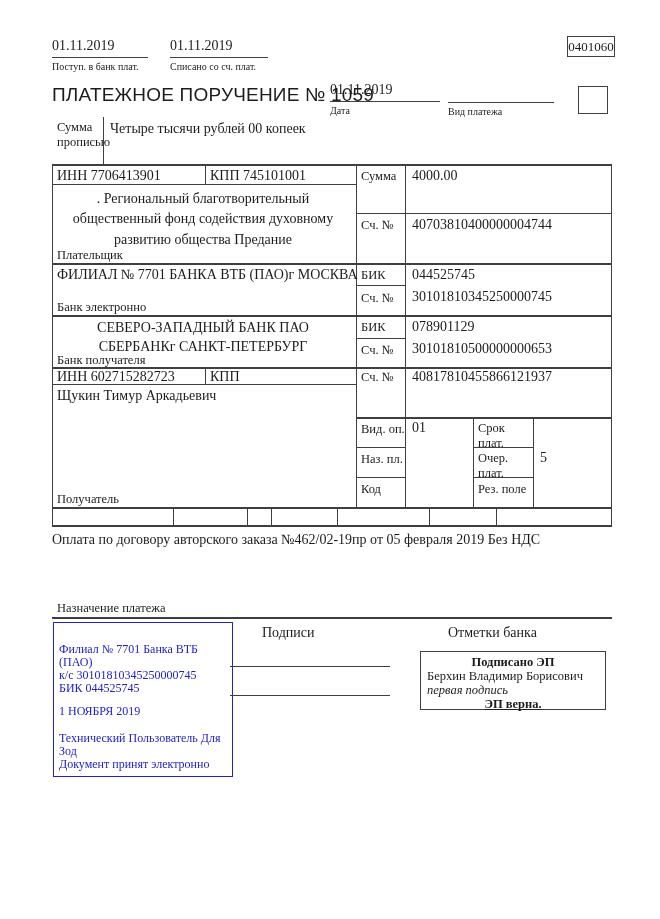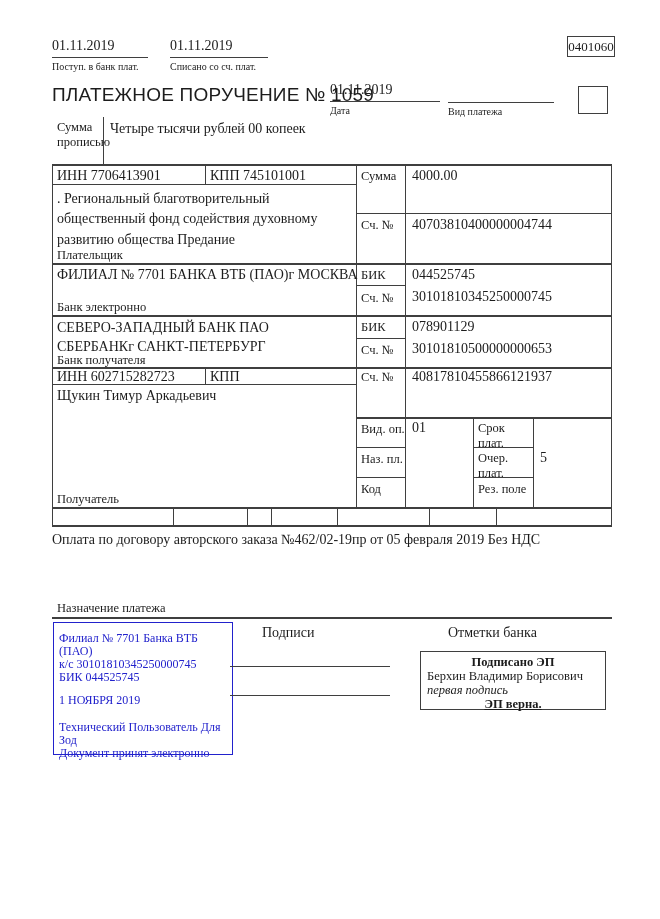--- a/index.html
+++ b/index.html
@@ -1,29 +1,29 @@
 <!DOCTYPE html>
 <html><head>
 <meta charset="utf-8">
 <style>
   html,body{margin:0;padding:0;background:#e8e8e8;}
   .page{position:relative;width:660px;height:919px;background:#ffffff;margin:0 auto;
         font-family:"Liberation Serif","DejaVu Serif",serif;color:#1c1c1c;overflow:hidden;}
   .abs{position:absolute;}
-  .t14{font-size:14px;line-height:1.2;}
+  .t14{font-size:14px;line-height:1.2;text-align:center;}
   .lbl{font-size:12.5px;line-height:1.2;}
   .hl{position:absolute;background:#3f3f3f;height:1px;}
   .hl2{position:absolute;background:#3f3f3f;height:2px;}
   .vl{position:absolute;background:#3f3f3f;width:1px;}
   .date-block .dv{font-size:14px;padding-bottom:3px;border-bottom:1px solid #3f3f3f;}
   .date-block .dl{font-size:10px;padding-top:3px;}
   .title{font-family:"Liberation Sans","DejaVu Sans",sans-serif;font-weight:normal;font-size:19px;letter-spacing:.2px;}
   .codebox{border:1.5px solid #3f3f3f;width:46px;height:19px;text-align:center;line-height:19px;font-size:13px;}
   .checkbox{border:1.5px solid #3f3f3f;width:28px;height:26px;}
-  .stamp{border:1.5px solid #2222cc;color:#2222cc;width:168px;height:113px;padding:9px 5px;
+  .stamp{border:1.5px solid #2222cc;color:#2222cc;width:168px;height:113px;padding:20px 5px;
          font-size:12px;line-height:13px;}
   .esign{border:1.5px solid #3f3f3f;width:172px;height:51px;padding:3px 6px;font-size:12.5px;line-height:14px;}
   .esign .et{font-weight:bold;text-align:center;}
   .esign .ek{font-style:italic;}
   .esign .ev{font-weight:bold;text-align:center;text-decoration:underline;}
   .wrapbox{line-height:1.45;}
 </style>
 </head>
 <body>
 

